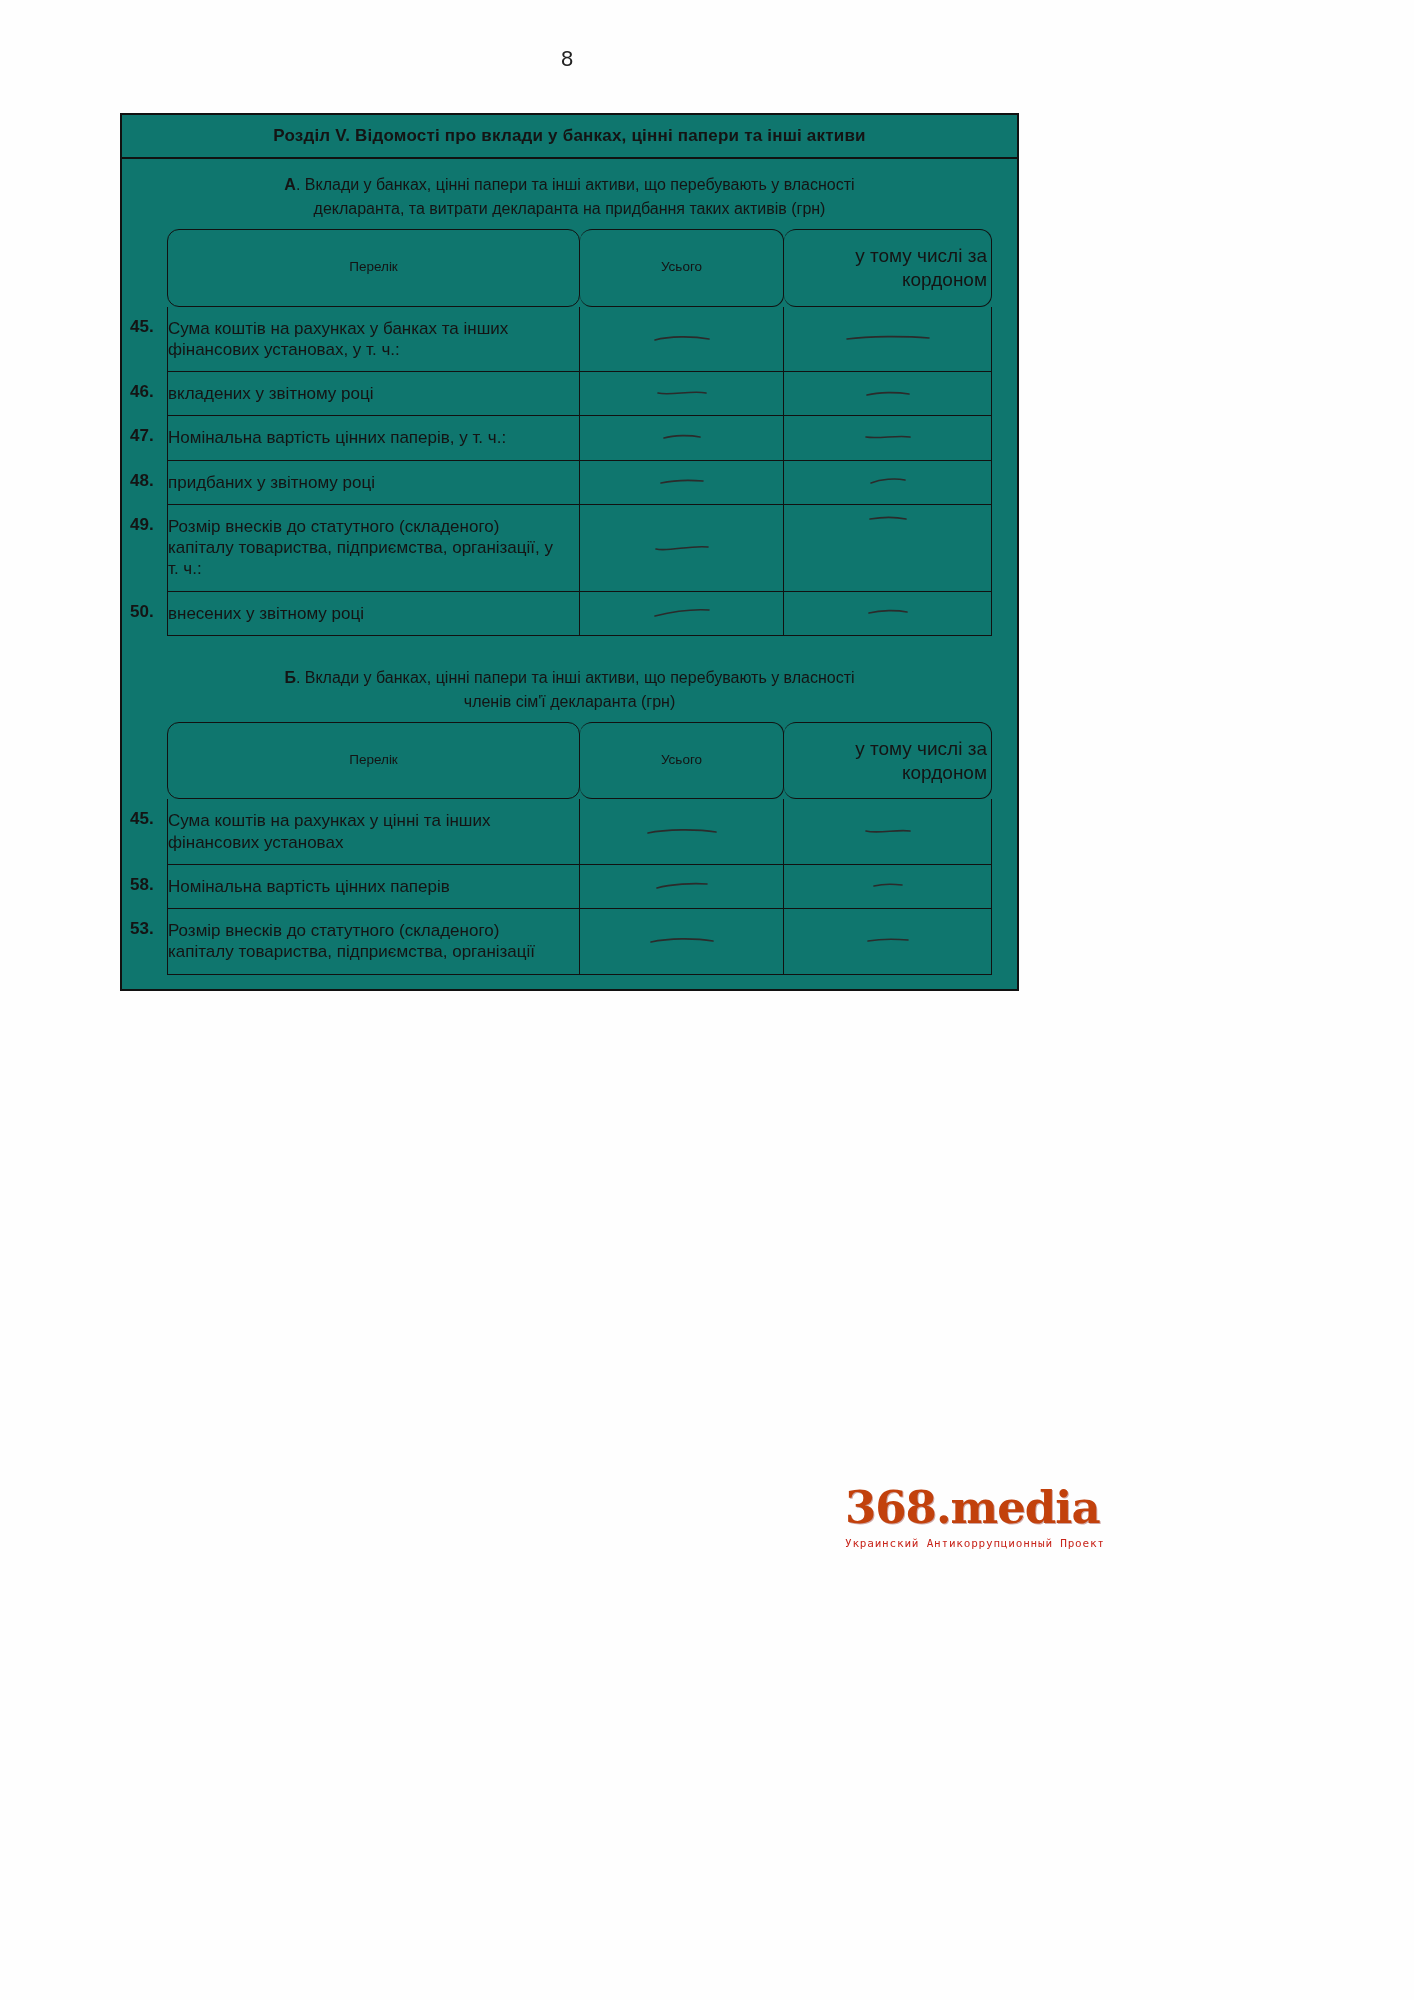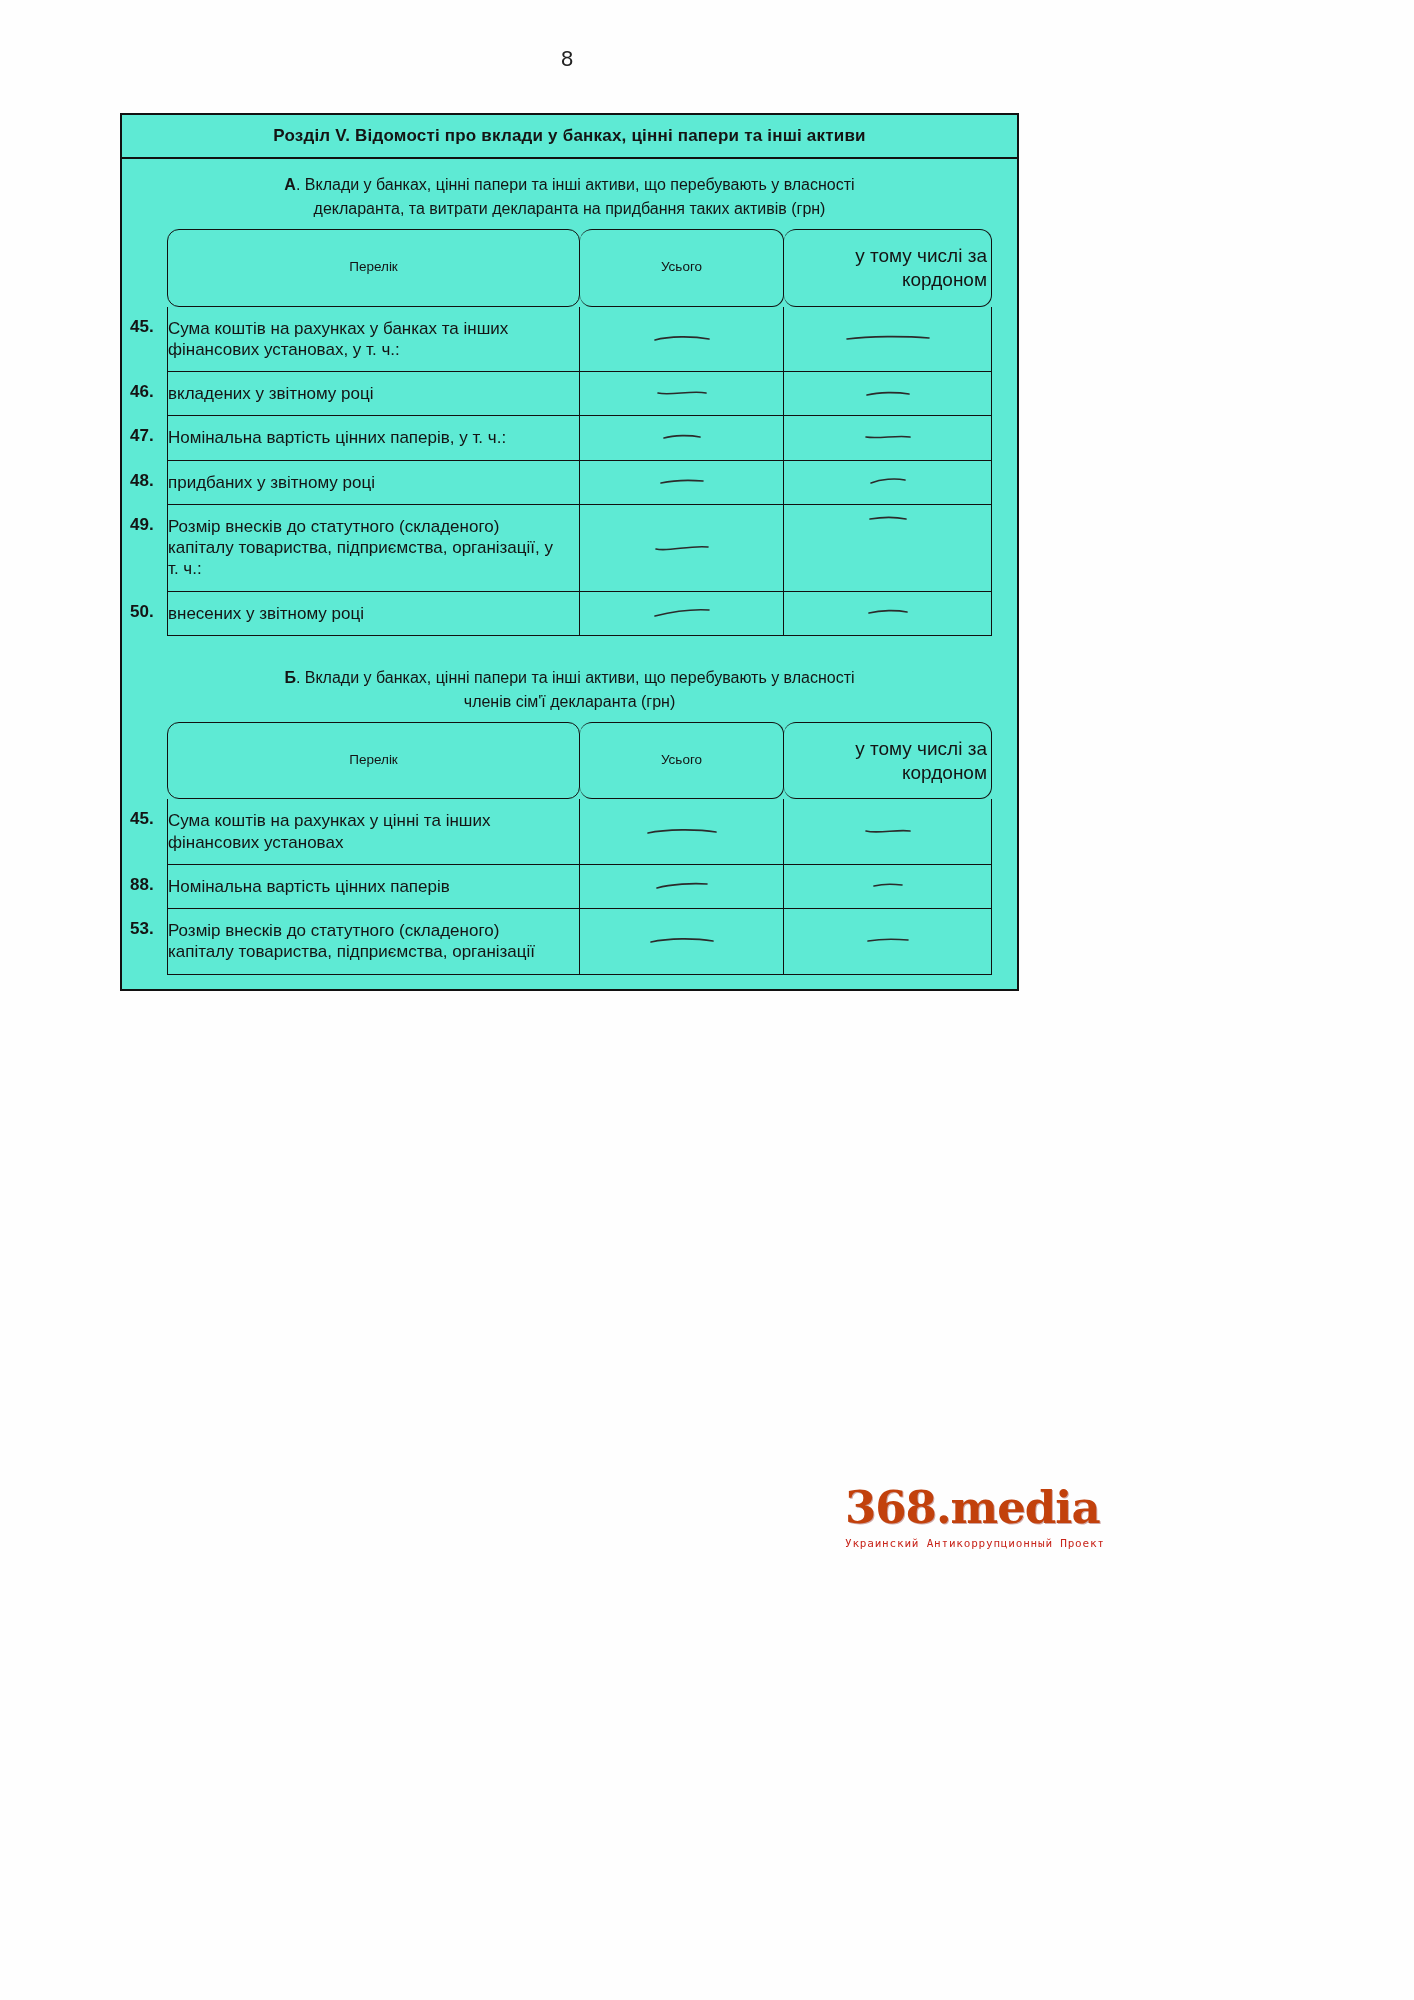--- a/index.html
+++ b/index.html
@@ -14,21 +14,21 @@
   }
   .page-number {
     position: absolute; top: 46px; left: 0;
     width: 1134px; text-align: center;
     font-size: 22px; color:#222;
   }
   .form-box {
     position: absolute; left: 120px; top: 113px;
     width: 899px;
     border: 2px solid #111;
-    background: #5eead4;
+    background: #0f766e;
     padding-bottom: 14px;
   }
   .form-title {
     border-bottom: 2px solid #111;
     text-align: center;
     font-weight: bold;
     font-size: 17px;
     padding: 11px 10px;
     letter-spacing: 0.2px;
   }
@@ -265,21 +265,21 @@
         <div class="cell cell-abroad">
             <span class="mark">
               <svg class="dash" width="48" height="14" viewBox="0 0 48 14">
                 <path d="M2 6 C 14 9, 34 4, 46 6"></path>
               </svg>
             </span>
           </div>
       </div>
 
       <div class="trow">
-        <div class="cell-num">88.</div>
+        <div class="cell-num">58.</div>
         <div class="cell cell-desc">Номінальна вартість цінних паперів</div>
         <div class="cell cell-total">
             <span class="mark">
               <svg class="dash" width="54" height="14" viewBox="0 0 54 14">
                 <path d="M2 9 C 16 5, 38 4, 52 5"></path>
               </svg>
             </span>
           </div>
         <div class="cell cell-abroad">
             <span class="mark">

